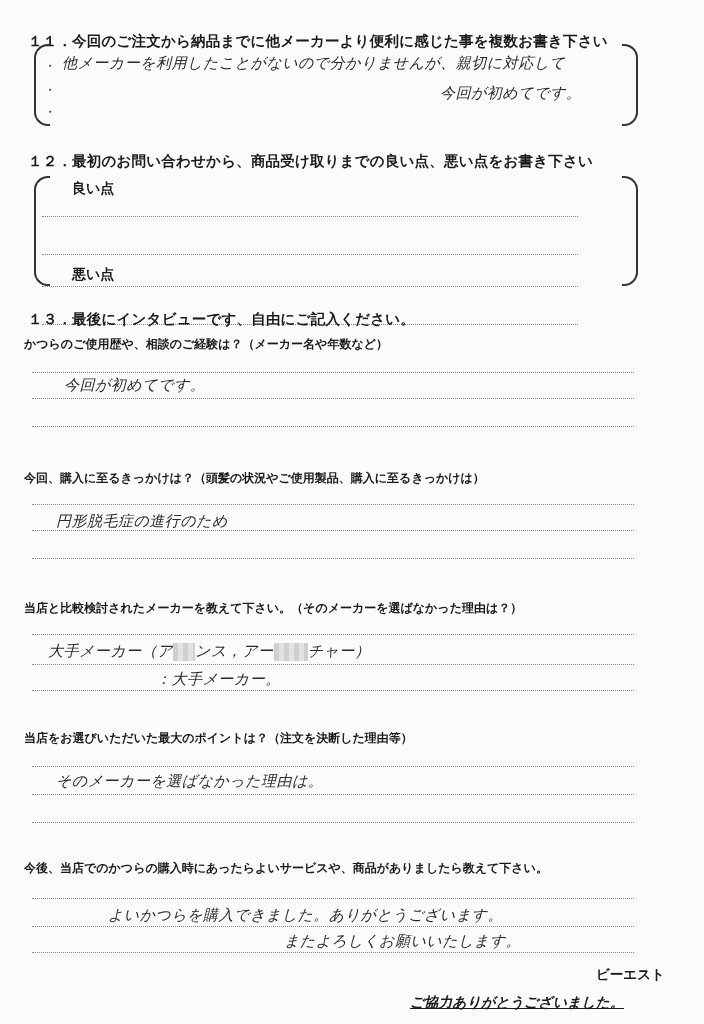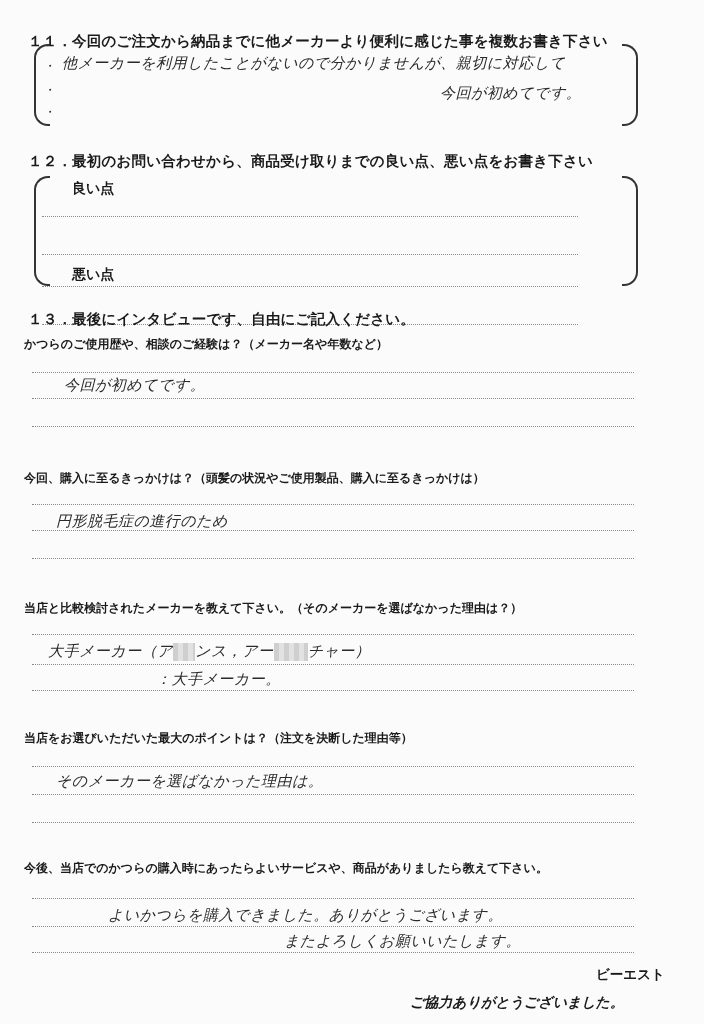--- a/index.html
+++ b/index.html
@@ -28,21 +28,21 @@
     .bracket-l { border-right: none; border-radius: 14px 0 0 14px; }
     .bracket-r { border-left: none; border-radius: 0 14px 14px 0; }
     .bullet { position: absolute; font-size: 12px; color: #333; }
     .label-jp { position: absolute; font-size: 14px; font-weight: bold; margin-left: 32px; }
     .redact {
       display: inline-block; width: 22px; height: 18px; vertical-align: middle;
       background: repeating-linear-gradient(90deg, #cfcfcf 0 5px, #e2e2e2 5px 10px);
     }
     .redact.wide { width: 34px; }
     .sign { font-size: 13.5px; font-weight: bold; white-space: nowrap; }
-    .thanks { font-size: 14px; font-style: italic; font-weight: bold; white-space: nowrap; }
+    .thanks { font-size: 14px; font-style: italic; font-weight: bold; white-space: nowrap; text-decoration: underline; }
   </style>
 </head>
 <body>
 
 <div class="abs q-title" style="left:28px; top:32px;">１１．今回のご注文から納品までに他メーカーより便利に感じた事を複数お書き下さい</div>
 <div class="bracket-l" style="left:34px; top:44px; height:78px;"></div>
 <div class="bracket-r" style="left:622px; top:44px; height:78px;"></div>
 <div class="bullet" style="left:44px; top:58px;">・</div>
 <div class="bullet" style="left:44px; top:82px;">・</div>
 <div class="bullet" style="left:44px; top:104px;">・</div>

